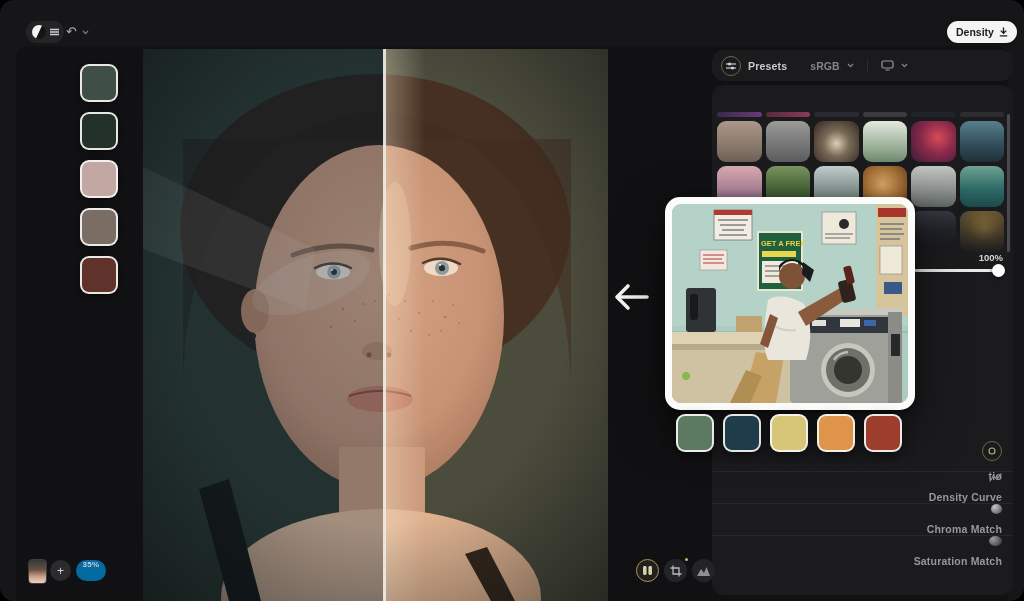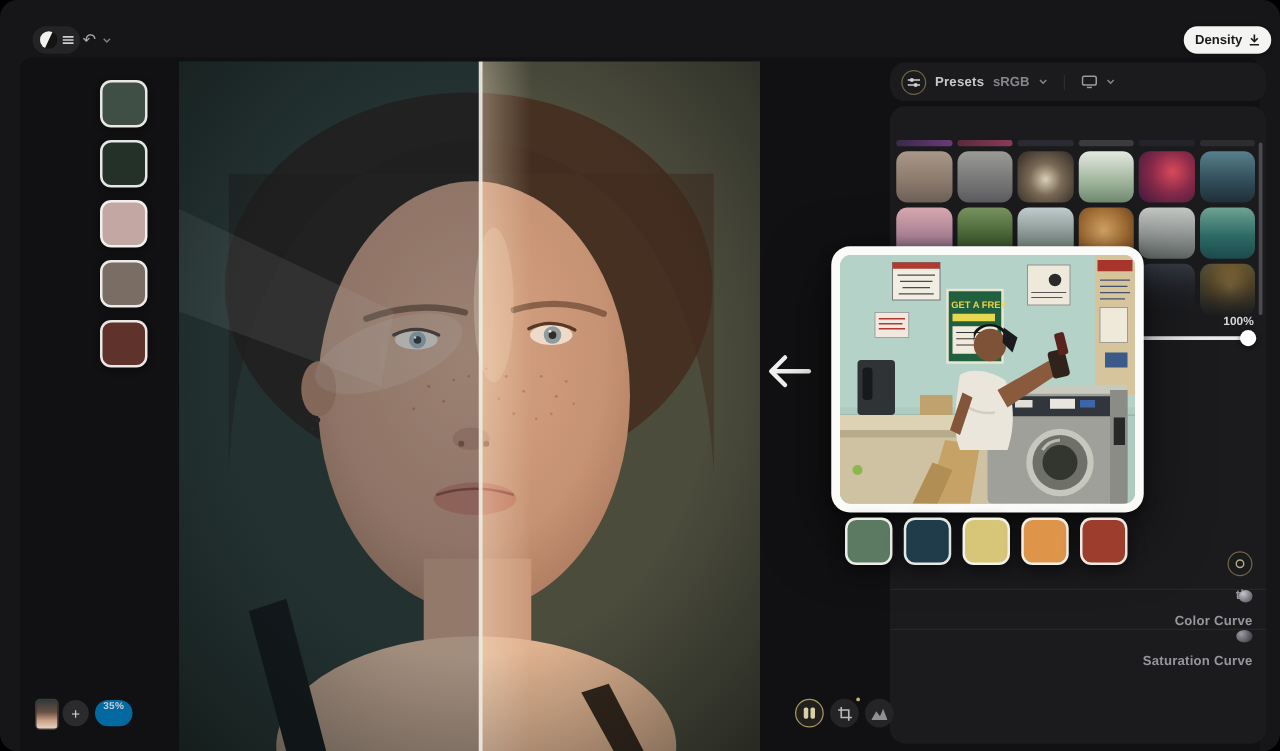--- a/index.html
+++ b/index.html
@@ -205,21 +205,21 @@
       <svg width="10" height="10">
           <g stroke="#d0d0d4" stroke-width="1.2">
             <line x1="0" y1="3" x2="10" y2="3"></line>
             <line x1="0" y1="7" x2="10" y2="7"></line>
           </g>
           <circle cx="3.5" cy="3" r="1.6" fill="#d0d0d4"></circle>
           <circle cx="6.5" cy="7" r="1.6" fill="#d0d0d4"></circle>
         </svg>
     </div>
     <span class="row-label">Presets</span>
-    <span class="muted-label" style="margin-left:0;">sRGB</span>
+    <span class="muted-label" style="margin-left:16px;">sRGB</span>
     <svg class="chev" width="7" height="5">
         <polyline points="1,1 3.5,3.6 6,1" fill="none" stroke="#85858b" stroke-width="1.2"></polyline>
       </svg>
     <div class="v-div" style="margin-left:6px;"></div>
     <svg width="13" height="11" style="margin-left:6px;">
         <rect x="1" y="1" width="11" height="7" rx="1.5" fill="none" stroke="#9a9aa0" stroke-width="1.2"></rect>
         <line x1="4.5" y1="10" x2="8.5" y2="10" stroke="#9a9aa0" stroke-width="1.2"></line>
       </svg>
     <svg class="chev" width="7" height="5">
         <polyline points="1,1 3.5,3.6 6,1" fill="none" stroke="#85858b" stroke-width="1.2"></polyline>
@@ -275,26 +275,34 @@
     <div class="curve-list">
       <div class="curve-item">
         <div class="ring-icon">
             <svg width="10" height="10">
               <circle cx="5" cy="5" r="3" fill="none" stroke="#b5ad8a" stroke-width="1.1"></circle>
             </svg>
           </div>
         <span class="curve-label">tio</span>
       </div>
       <div class="curve-item">
+        <svg width="13" height="11">
+            <polyline points="1,9 4.5,4 8,7 12,2" fill="none" stroke="#8e8e94" stroke-width="1.3" stroke-linecap="round" stroke-linejoin="round"></polyline>
+            <circle cx="4.5" cy="4" r="1.1" fill="#8e8e94"></circle>
+            <circle cx="8" cy="7" r="1.1" fill="#8e8e94"></circle>
+          </svg>
+        <span class="curve-label">Density Curve</span>
+      </div>
+      <div class="curve-item">
         <div class="sphere chroma"></div>
-        <span class="curve-label">Color Curve</span>
+        <span class="curve-label">Chroma Match</span>
       </div>
       <div class="curve-item">
         <div class="sphere saturation"></div>
-        <span class="curve-label">Saturation Curve</span>
+        <span class="curve-label">Saturation Match</span>
       </div>
     </div>
   </div>
 
   <div id="ref-card">
     <div id="ref-photo">
       <svg width="236" height="199" viewBox="0 0 236 199">
         <rect width="236" height="199" fill="#b5d2c8"></rect>
         <rect y="122" width="236" height="77" fill="#a8c6bb" opacity="0.6"></rect>
         <line x1="0" y1="128" x2="236" y2="128" stroke="#8fb2a6" stroke-width="1"></line>

